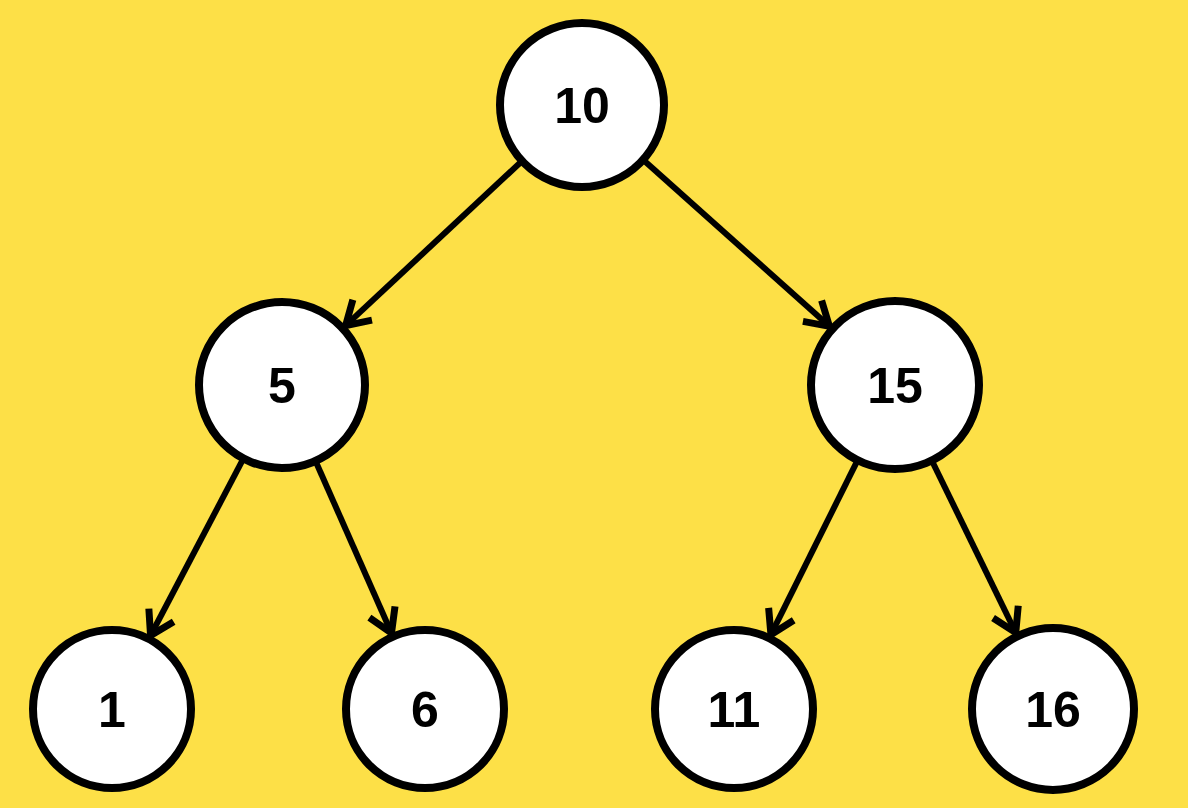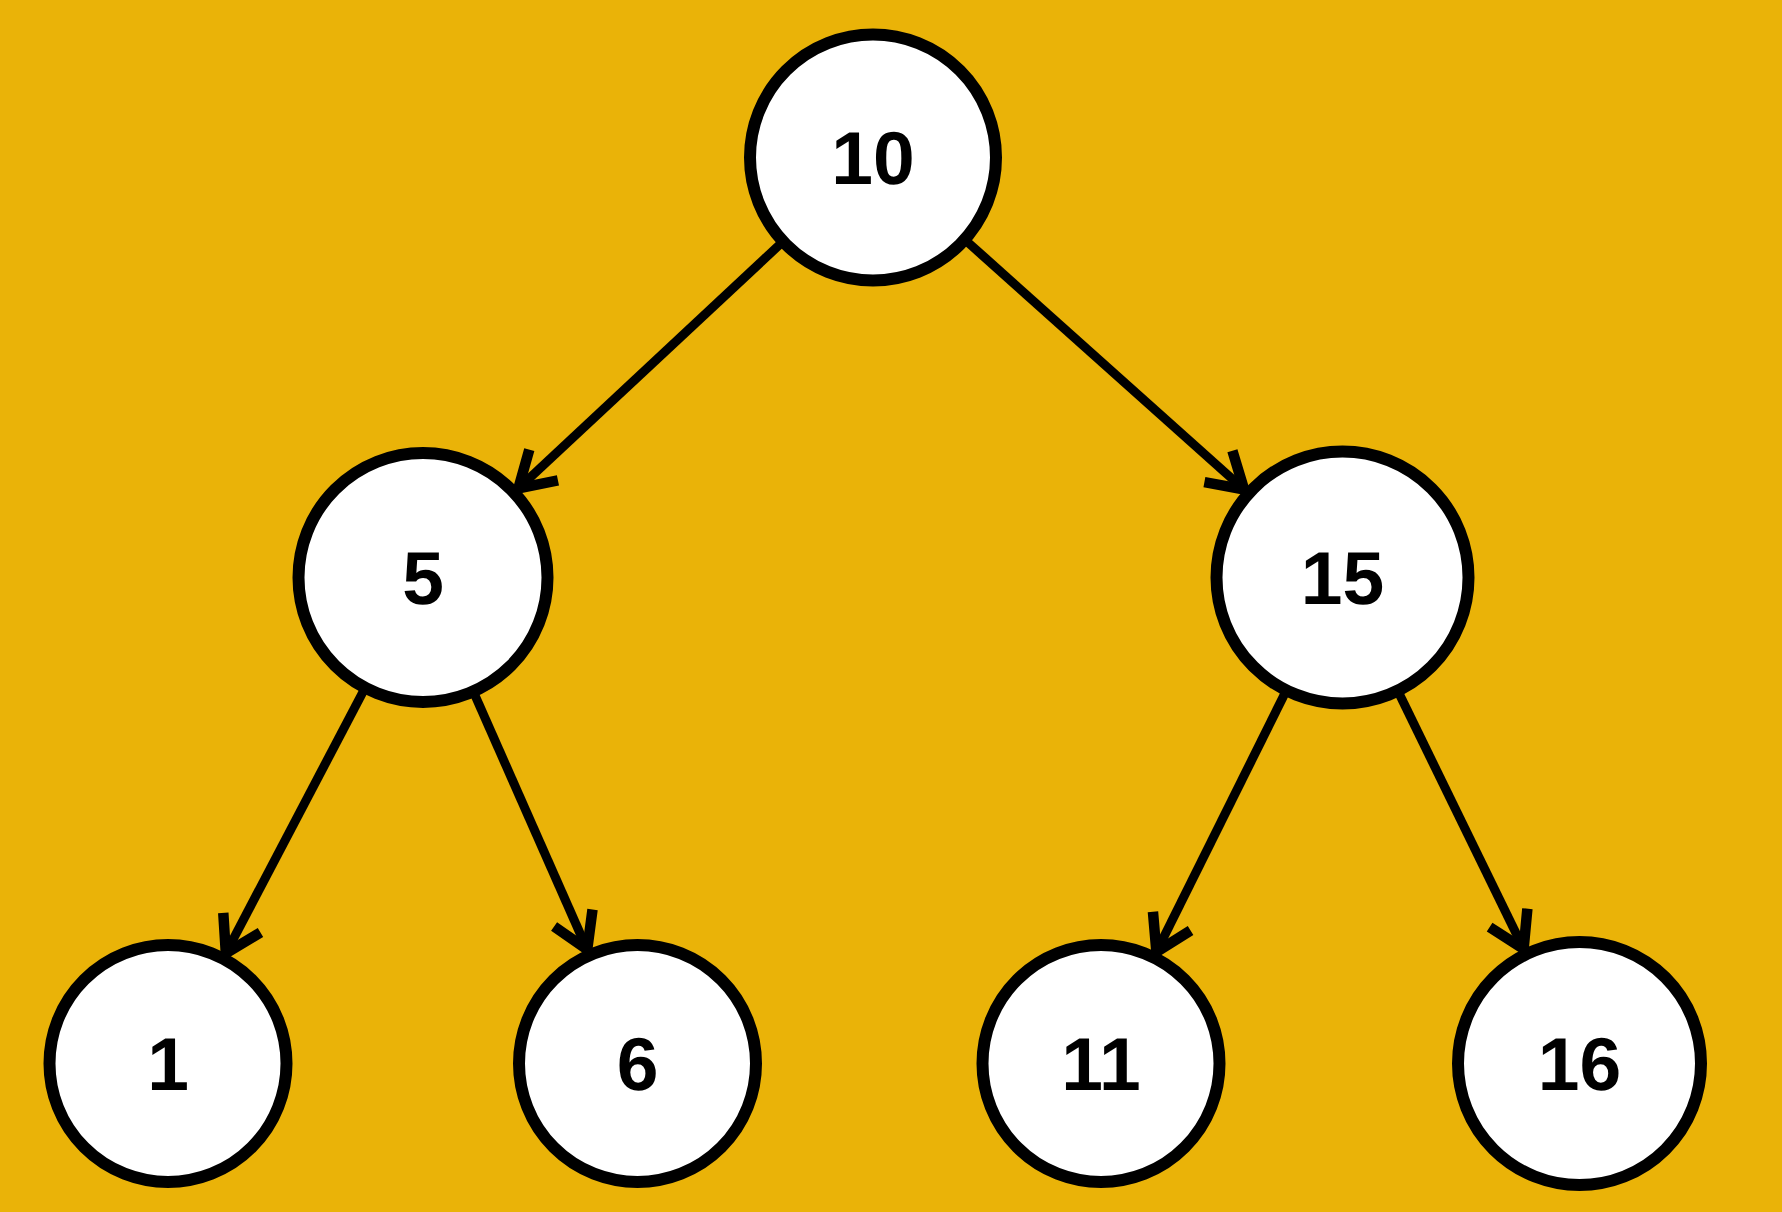--- a/index.html
+++ b/index.html
@@ -4,21 +4,21 @@
 <style>
   html, body {
     margin: 0;
     padding: 0;
     background: #ffffff;
   }
   .canvas {
     position: relative;
     width: 1188px;
     height: 808px;
-    background: #eab308;
+    background: #fde047;
     overflow: hidden;
     text-align: center;
   }
   svg {
     display: block;
   }
   .node-label {
     font-family: "Liberation Sans", "DejaVu Sans", sans-serif;
     font-weight: bold;
     font-size: 50px;

